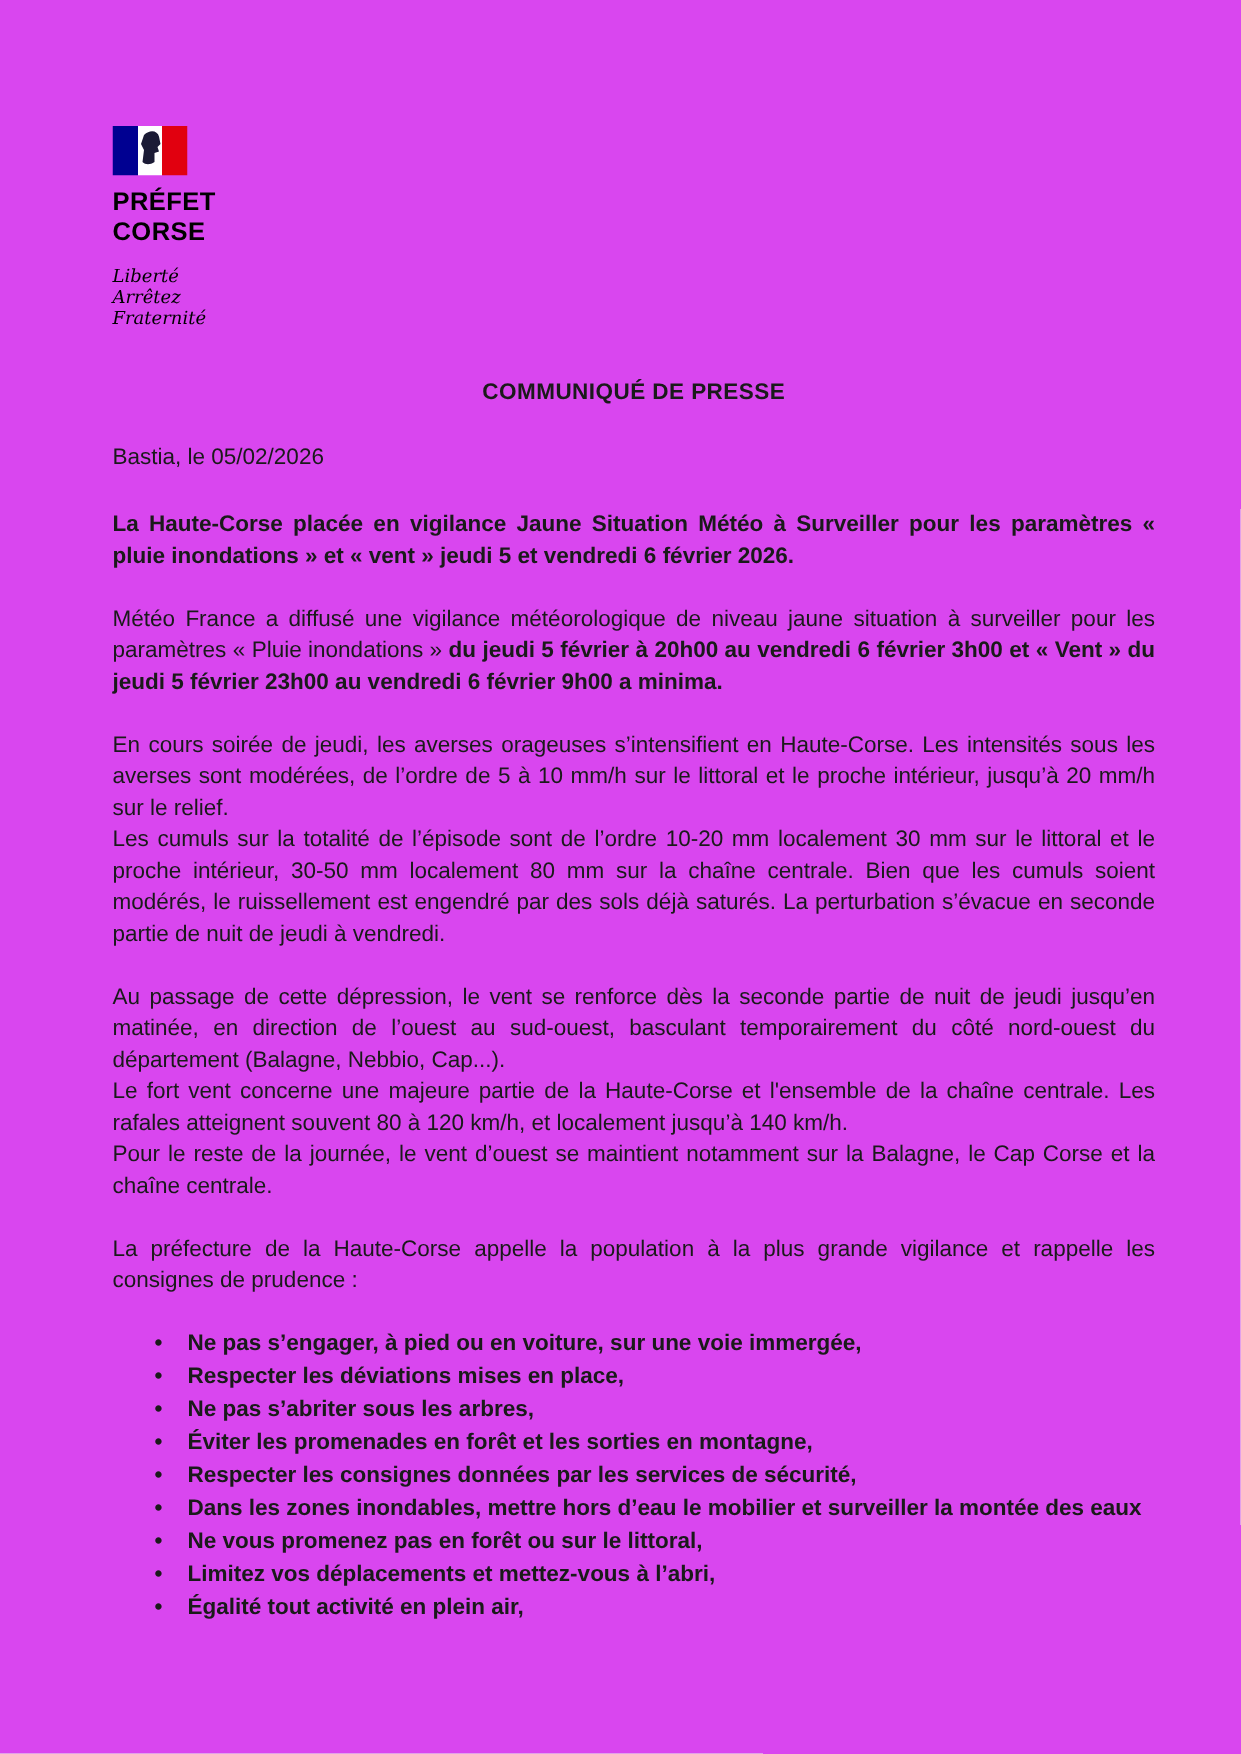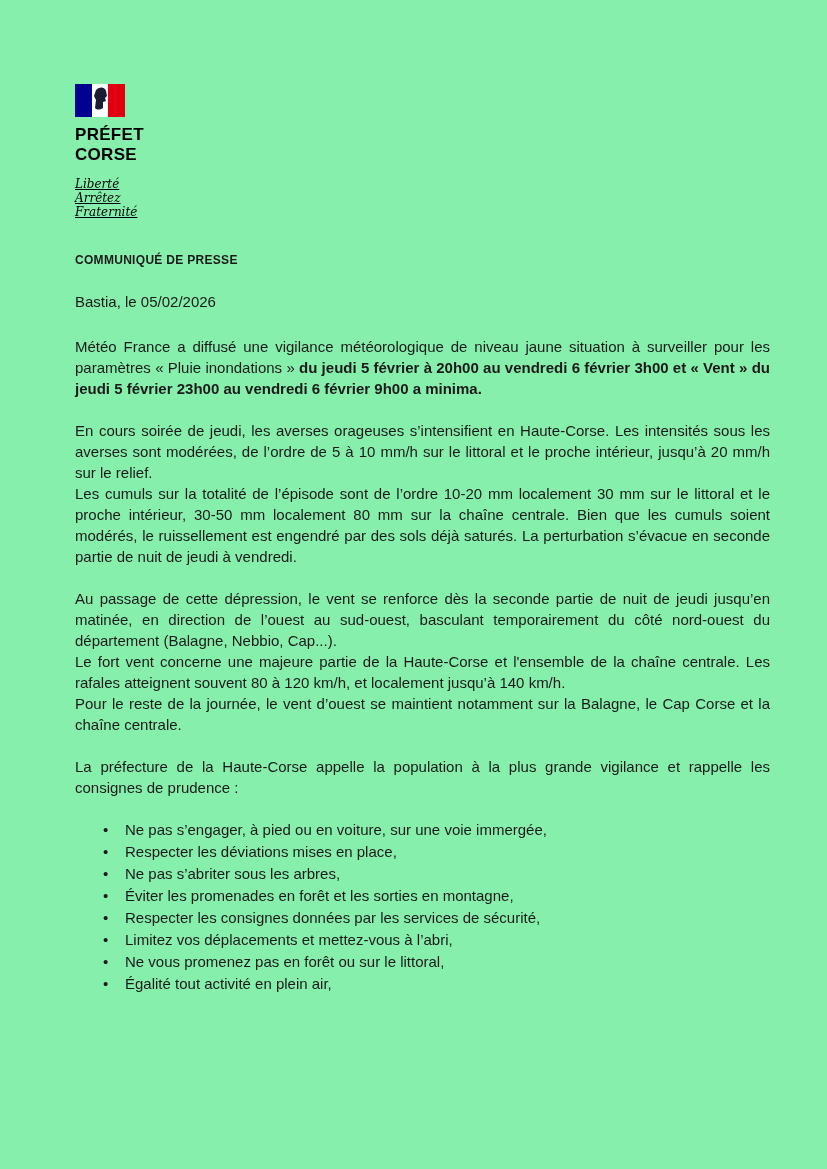--- a/index.html
+++ b/index.html
@@ -1,21 +1,21 @@
 <!DOCTYPE html>
 <html lang="fr"><head>
 <meta charset="utf-8">
 <style>
   * { margin: 0; padding: 0; box-sizing: border-box; }
   html, body { background: #e8e8e8; }
   .page {
     width: 827px;
     height: 1169px;
     margin: 0 auto;
-    background: #86efac;
+    background: #d946ef;
     padding: 84px 57px 30px 75px;
     font-family: "Liberation Sans", sans-serif;
     color: #1a1a1a;
     overflow: hidden;
   }
 
   
   .letterhead { margin-bottom: 0; }
   .flag { display: block; width: 50px; height: 33px; }
   .agency {
@@ -26,27 +26,27 @@
     letter-spacing: 0.3px;
     color: #000000;
   }
   .motto {
     margin-top: 12px;
     font-family: "DejaVu Serif", serif;
     font-style: italic;
     font-size: 12px;
     line-height: 14px;
     color: #000000;
-    text-decoration: underline;
   }
 
   
   .doc-title {
     margin-top: 34px;
-    font-size: 12px;
+    text-align: center;
+    font-size: 15px;
     font-weight: bold;
     letter-spacing: 0.3px;
   }
   .dateline {
     margin-top: 26px;
     font-size: 15px;
   }
 
   
   .body-text { margin-top: 26px; font-size: 15px; line-height: 21px; }
@@ -55,20 +55,21 @@
     white-space: pre-wrap;
     margin-bottom: 21px;
   }
 
   
   ul.bullets {
     list-style: none;
     margin-top: 10px;
     padding-left: 28px;
     font-size: 15px;
+    font-weight: bold;
   }
   ul.bullets li {
     position: relative;
     padding-left: 22px;
     line-height: 22px;
   }
   ul.bullets li::before {
     content: "\2022";
     position: absolute;
     left: 0;
@@ -96,33 +97,35 @@
       <div>Arrêtez</div>
       <div>Fraternité</div>
     </div>
   </header>
 
   <h1 class="doc-title">COMMUNIQUÉ DE PRESSE</h1>
 
   <div class="dateline">Bastia, le 05/02/2026</div>
 
   <div class="body-text">
+    <p class="para"><span style="font-weight: bold;">La Haute-Corse placée en vigilance Jaune Situation Météo à Surveiller pour les paramètres « pluie inondations » et « vent » jeudi 5 et vendredi 6 février 2026.</span></p>
     <p class="para"><span>Météo France a diffusé une vigilance météorologique de niveau jaune situation à surveiller pour les paramètres « Pluie inondations » </span><span style="font-weight: bold;">du jeudi 5 février à 20h00 au vendredi 6 février 3h00 et « Vent » du jeudi 5 février 23h00 au vendredi 6 février 9h00 a minima.</span></p>
     <p class="para"><span>En cours soirée de jeudi, les averses orageuses s’intensifient en Haute-Corse. Les intensités sous les averses sont modérées, de l’ordre de 5 à 10 mm/h sur le littoral et le proche intérieur, jusqu’à 20 mm/h sur le relief.
 Les cumuls sur la totalité de l’épisode sont de l’ordre 10-20 mm localement 30 mm sur le littoral et le proche intérieur, 30-50 mm localement 80 mm sur la chaîne centrale. Bien que les cumuls soient modérés, le ruissellement est engendré par des sols déjà saturés. La perturbation s’évacue en seconde partie de nuit de jeudi à vendredi.</span></p>
     <p class="para"><span>Au passage de cette dépression, le vent se renforce dès la seconde partie de nuit de jeudi jusqu’en matinée, en direction de l’ouest au sud-ouest, basculant temporairement du côté nord-ouest du département (Balagne, Nebbio, Cap...).
 Le fort vent concerne une majeure partie de la Haute-Corse et l'ensemble de la chaîne centrale. Les rafales atteignent souvent 80 à 120 km/h, et localement jusqu’à 140 km/h.
 Pour le reste de la journée, le vent d’ouest se maintient notamment sur la Balagne, le Cap Corse et la chaîne centrale.</span></p>
     <p class="para"><span style="font-weight: normal;">La préfecture de la Haute-Corse appelle la population à la plus grande vigilance et rappelle les consignes de prudence :</span></p>
 
     <ul class="bullets">
       <li>Ne pas s’engager, à pied ou en voiture, sur une voie immergée,</li>
       <li>Respecter les déviations mises en place,</li>
       <li>Ne pas s’abriter sous les arbres,</li>
       <li>Éviter les promenades en forêt et les sorties en montagne,</li>
       <li>Respecter les consignes données par les services de sécurité,</li>
+      <li>Dans les zones inondables, mettre hors d’eau le mobilier et surveiller la montée des eaux</li>
+      <li>Ne vous promenez pas en forêt ou sur le littoral,</li>
       <li>Limitez vos déplacements et mettez-vous à l’abri,</li>
-      <li>Ne vous promenez pas en forêt ou sur le littoral,</li>
       <li>Égalité tout activité en plein air,</li>
     </ul>
   </div>
 
 </div>
 
 </body></html>

